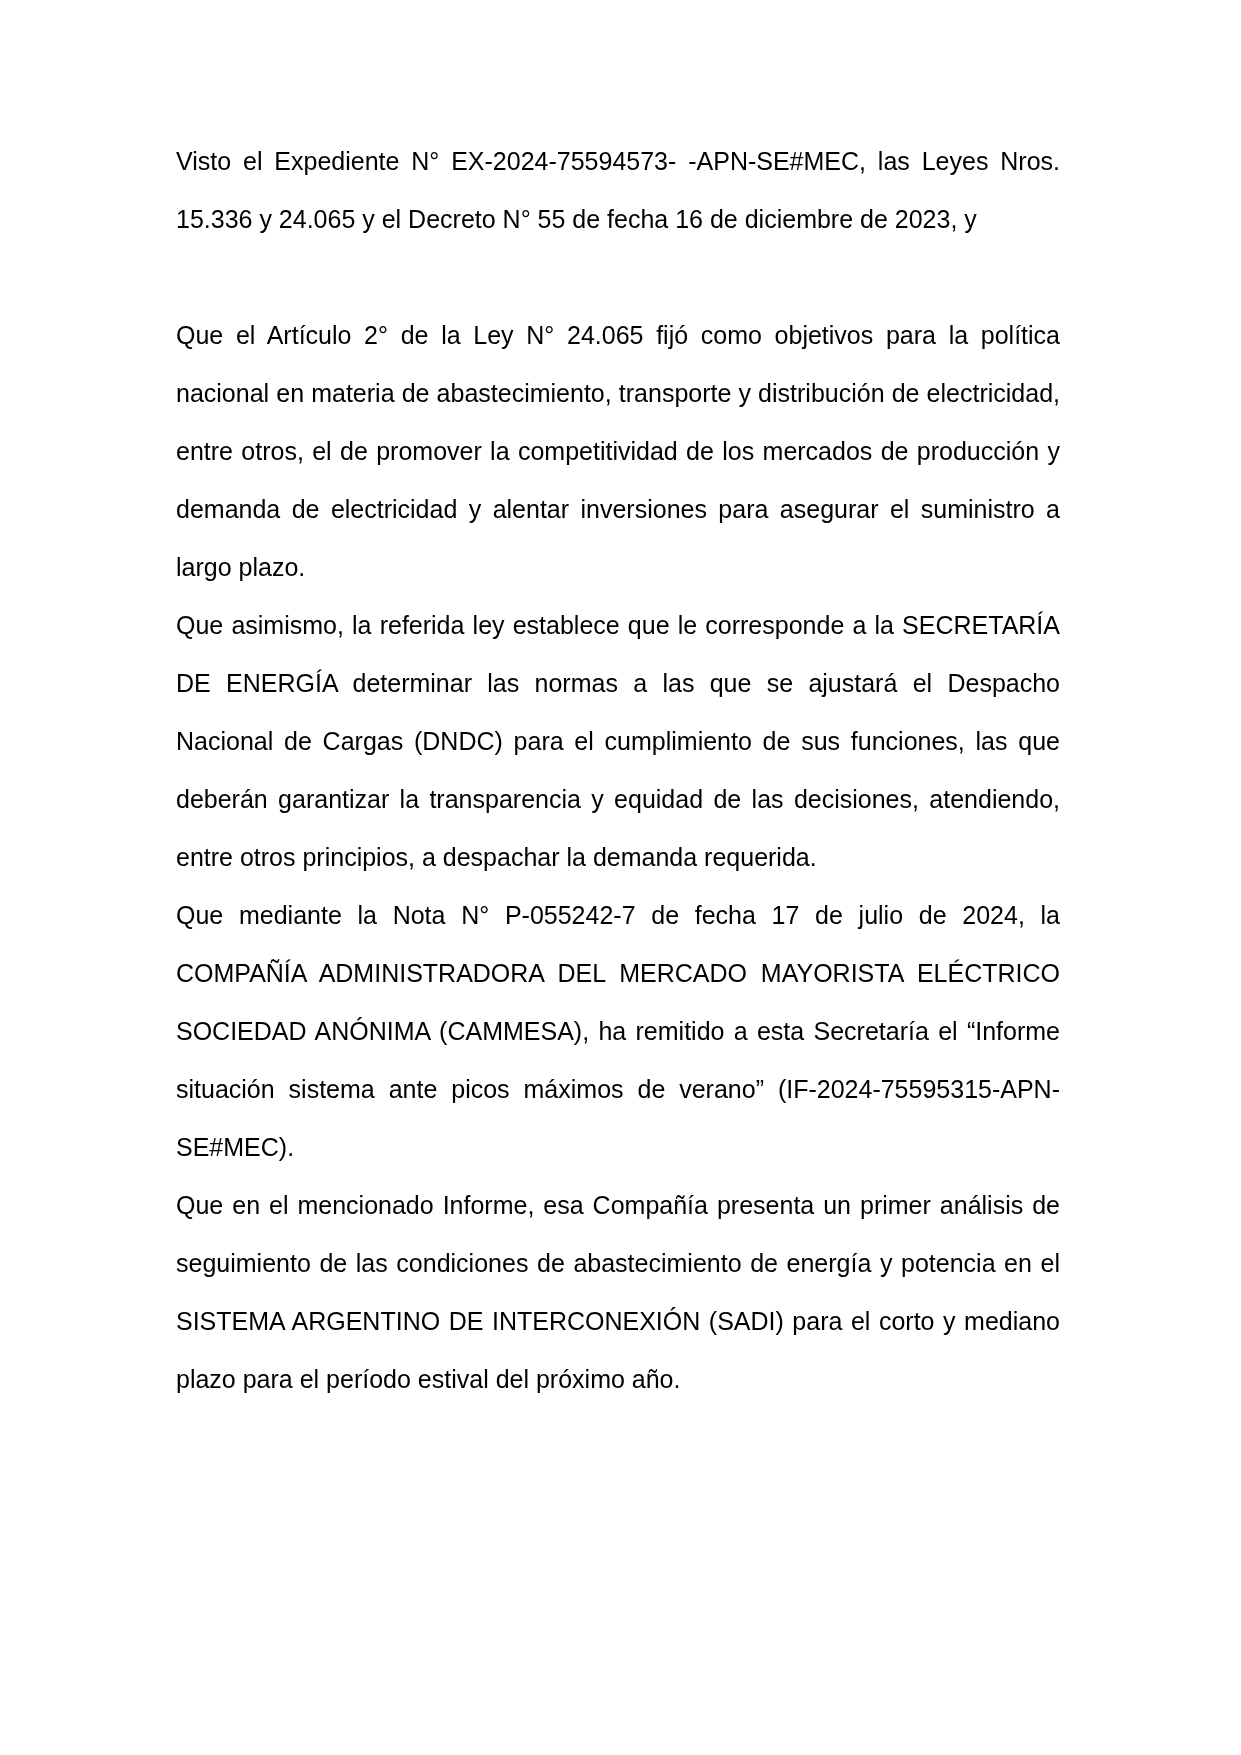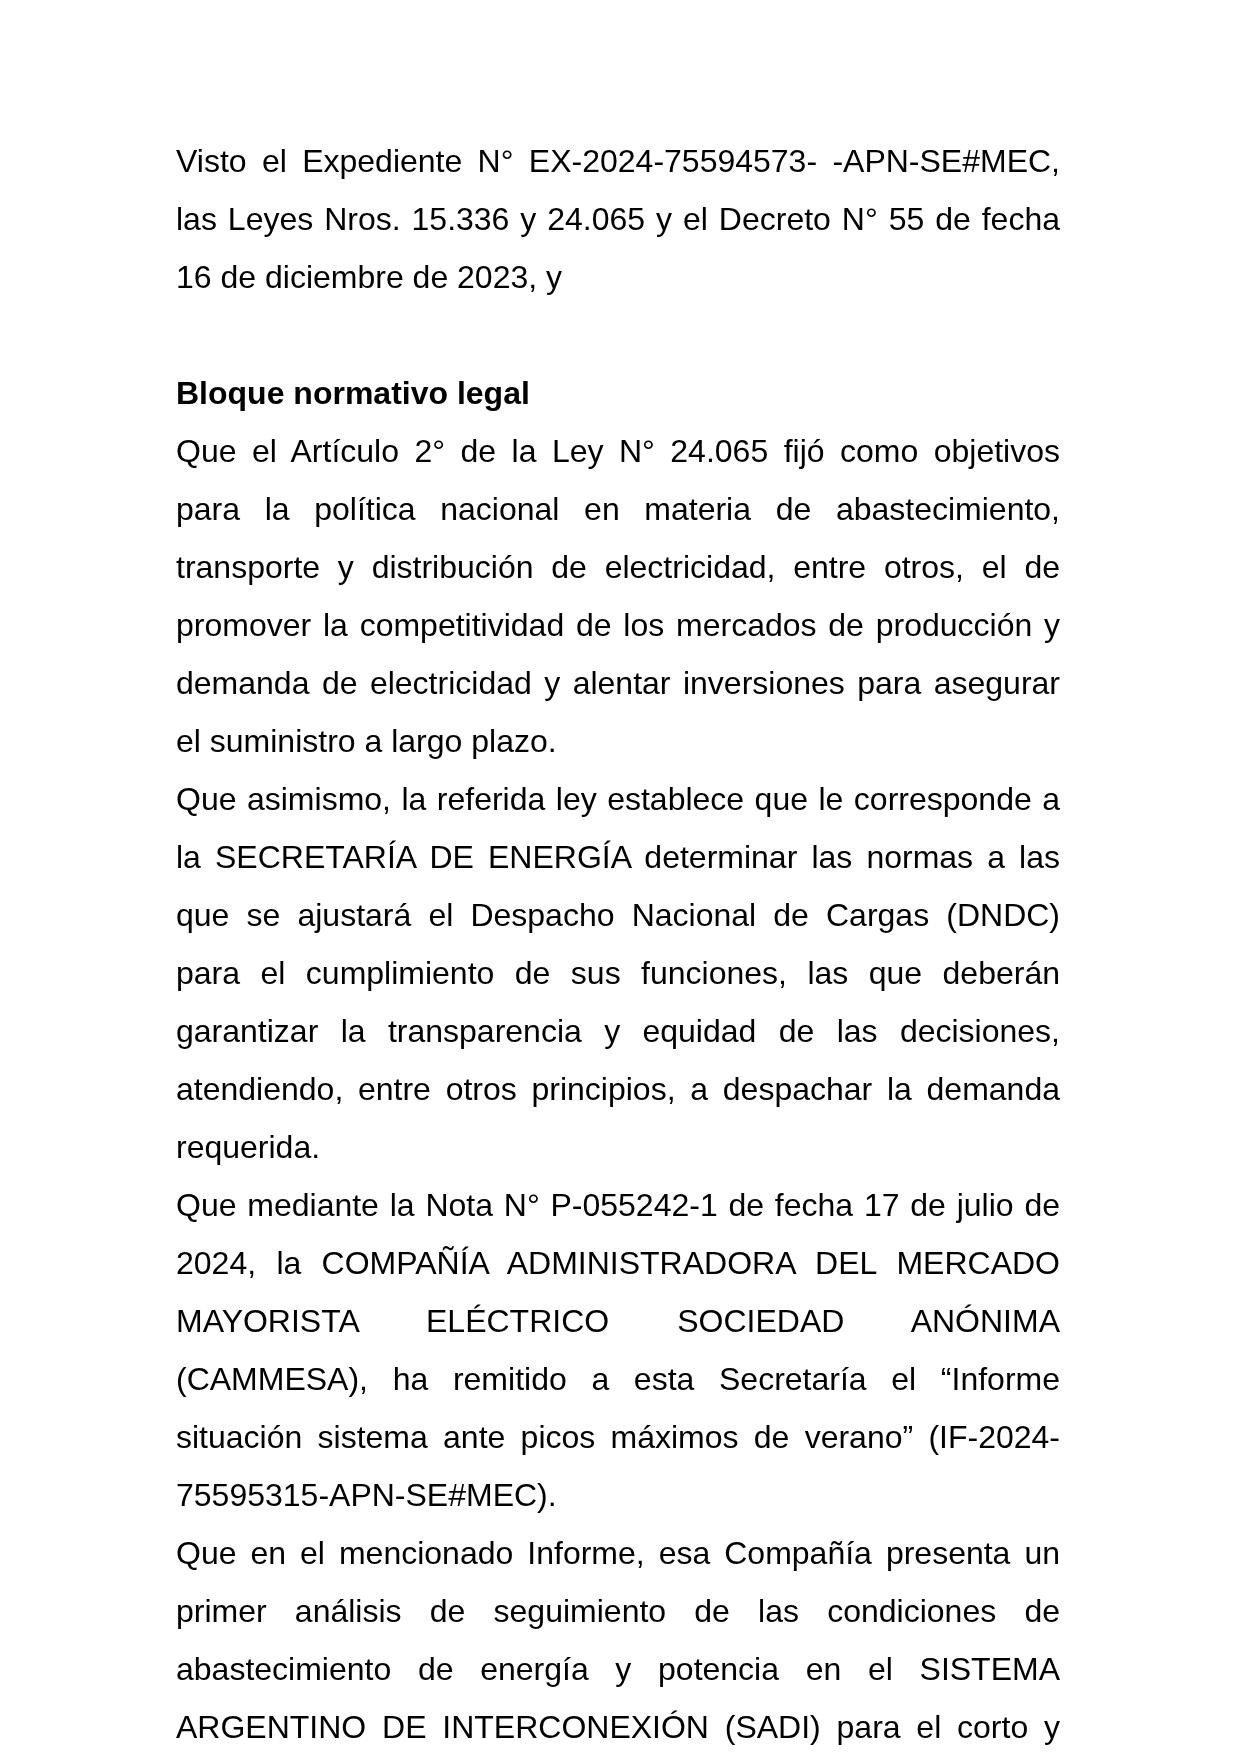--- a/index.html
+++ b/index.html
@@ -9,21 +9,21 @@
     background: #ffffff;
   }
   .page {
     position: relative;
     width: 1241px;
     height: 1755px;
     box-sizing: border-box;
     background: #ffffff;
     color: #000000;
     font-family: "Liberation Sans", "DejaVu Sans", sans-serif;
-    font-size: 32px;
+    font-size: 25px;
     line-height: 58px;
     padding: 132px 181px 100px 176px;
     overflow: hidden;
   }
   .page p {
     margin: 0;
     text-align: justify;
     text-justify: inter-word;
   }
   .gap-after {
@@ -33,23 +33,22 @@
     font-weight: 700;
   }
 </style>
 </head>
 <body>
 
 <div class="page">
   <p class="gap-after">Visto el Expediente N° EX-2024-75594573- -APN-SE#MEC, las Leyes Nros. 15.336 y 24.065 y el Decreto N° 55 de fecha 16 de diciembre de 2023, y</p>
 
 
-  <p class="bold">Bloque normativo legal</p>
 
   <p>Que el Artículo 2° de la Ley N° 24.065 fijó como objetivos para la política nacional en materia de abastecimiento, transporte y distribución de electricidad, entre otros, el de promover la competitividad de los mercados de producción y demanda de electricidad y alentar inversiones para asegurar el suministro a largo plazo.</p>
 
   <p>Que asimismo, la referida ley establece que le corresponde a la SECRETARÍA DE ENERGÍA determinar las normas a las que se ajustará el Despacho Nacional de Cargas (DNDC) para el cumplimiento de sus funciones, las que deberán garantizar la transparencia y equidad de las decisiones, atendiendo, entre otros principios, a despachar la demanda requerida.</p>
 
 
-  <p>Que mediante la Nota N° P-055242-1 de fecha 17 de julio de 2024, la COMPAÑÍA ADMINISTRADORA DEL MERCADO MAYORISTA ELÉCTRICO SOCIEDAD ANÓNIMA (CAMMESA), ha remitido a esta Secretaría el “Informe situación sistema ante picos máximos de verano” (IF-2024-75595315-APN-SE#MEC).</p>
+  <p>Que mediante la Nota N° P-055242-7 de fecha 17 de julio de 2024, la COMPAÑÍA ADMINISTRADORA DEL MERCADO MAYORISTA ELÉCTRICO SOCIEDAD ANÓNIMA (CAMMESA), ha remitido a esta Secretaría el “Informe situación sistema ante picos máximos de verano” (IF-2024-75595315-APN-SE#MEC).</p>
 
   <p>Que en el mencionado Informe, esa Compañía presenta un primer análisis de seguimiento de las condiciones de abastecimiento de energía y potencia en el SISTEMA ARGENTINO DE INTERCONEXIÓN (SADI) para el corto y mediano plazo para el período estival del próximo año.</p>
 </div>
 
 </body></html>

